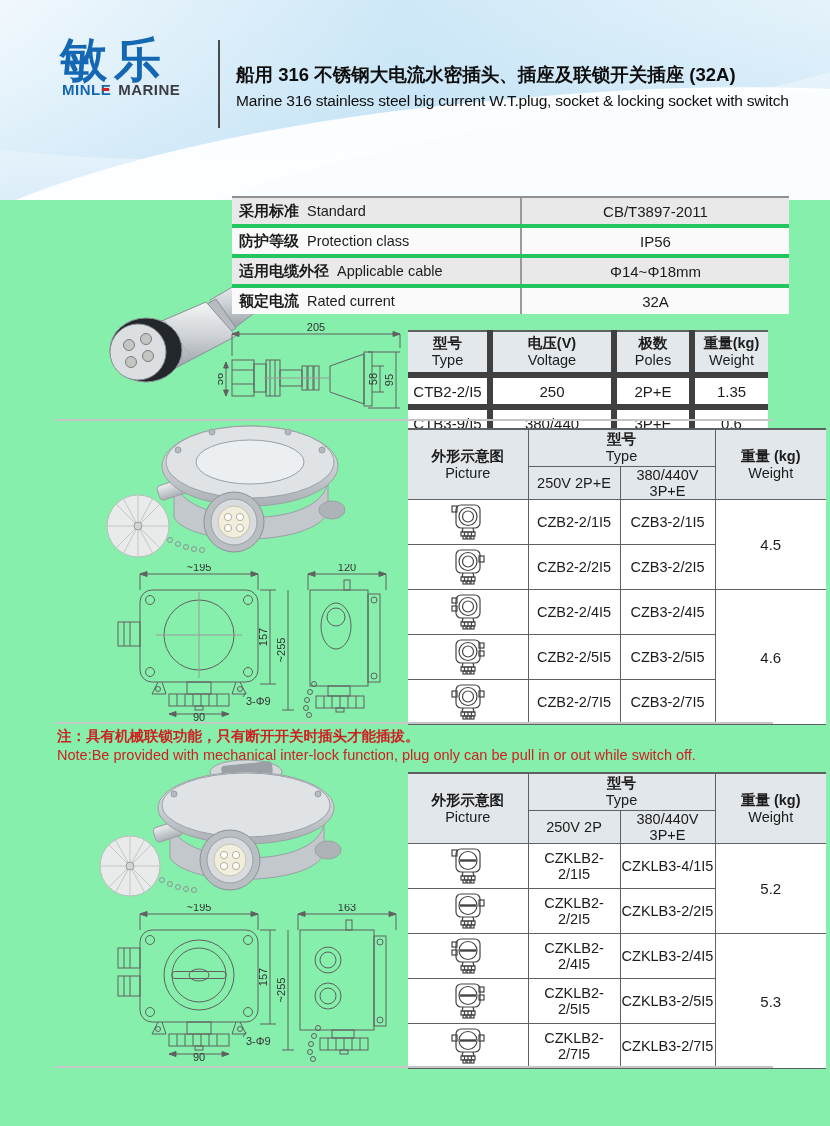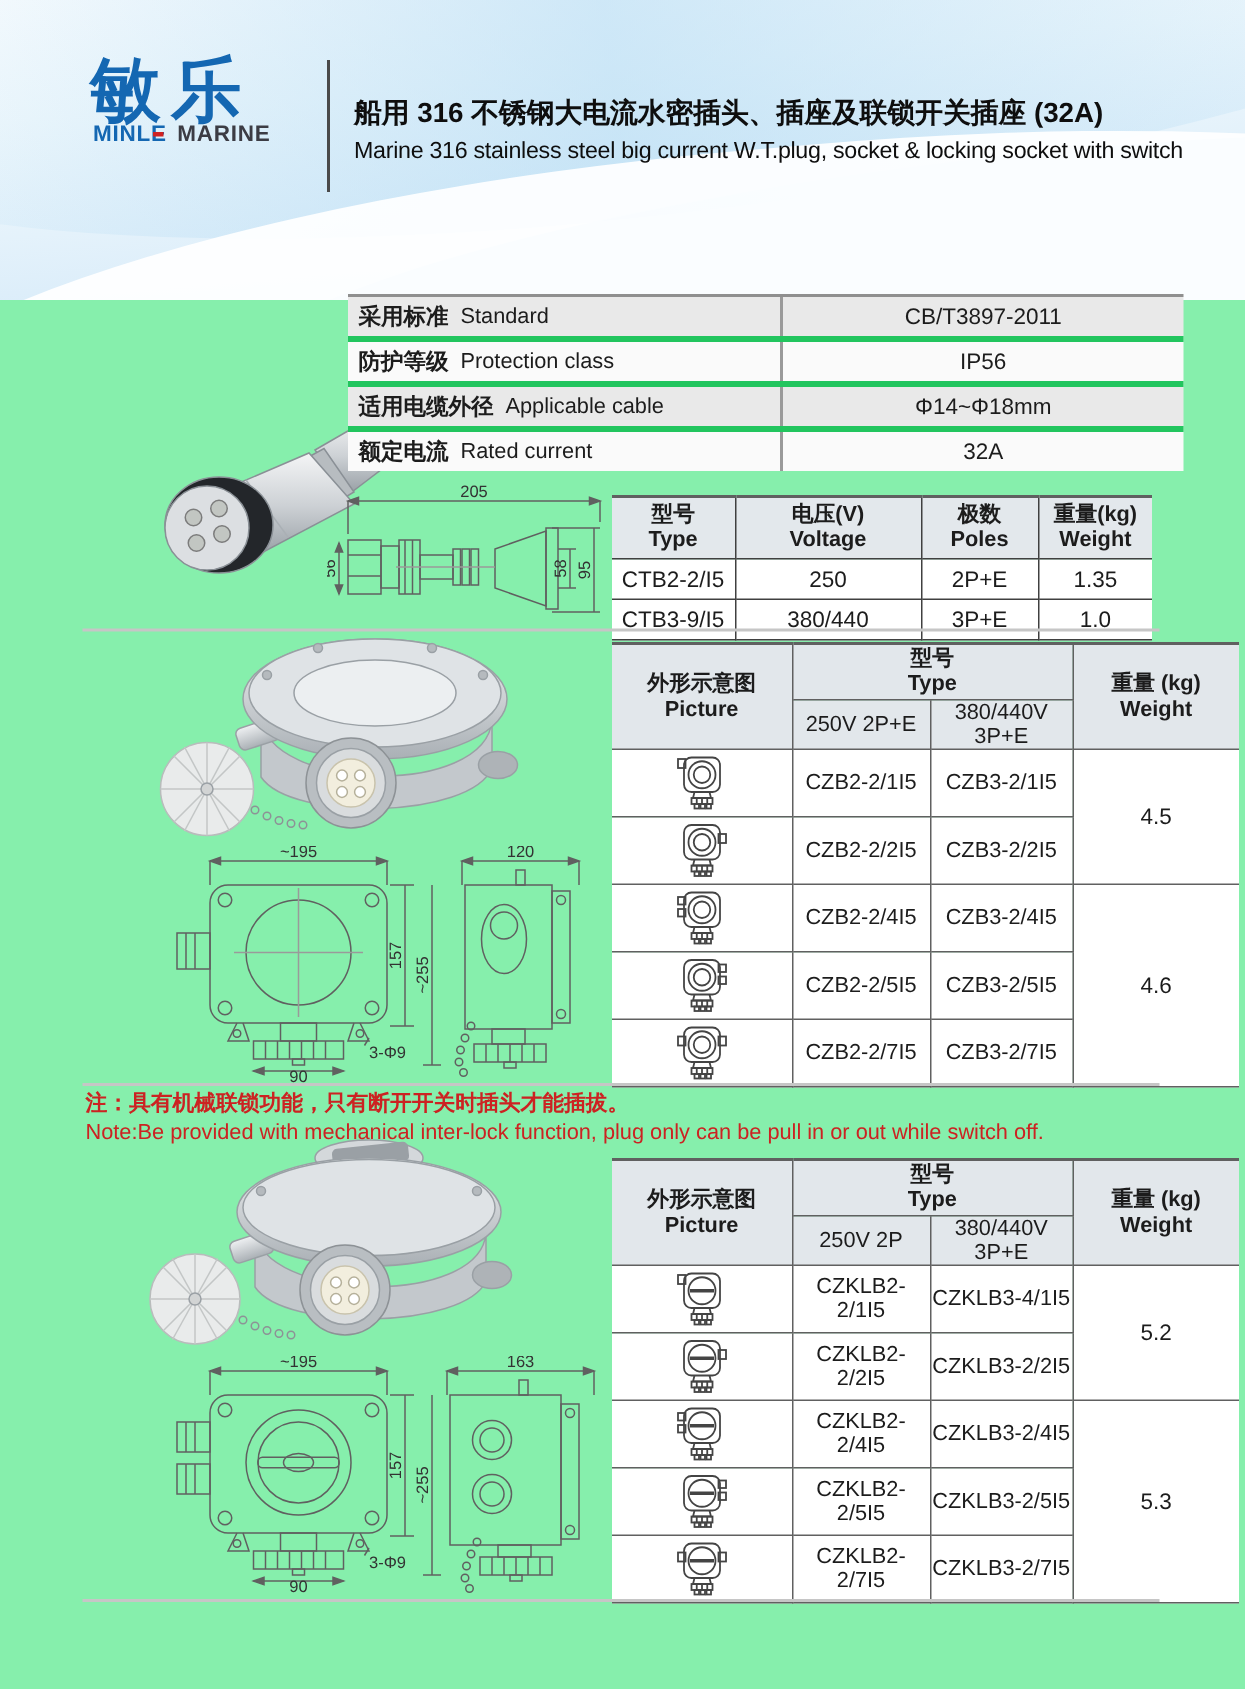--- a/index.html
+++ b/index.html
@@ -35,26 +35,26 @@
   .specs-row:nth-child(odd){background:#e9e9e9;}
   .specs-row:nth-child(even){background:#fafafa;}
   .specs-label{width:281px;display:flex;align-items:center;padding-left:7px;border-right:2px solid #9a9a9a;}
   .specs-label .cn{font-weight:700;font-size:15px;}
   .specs-label .en{font-size:14.5px;margin-left:8px;}
   .specs-value{flex:1;display:flex;align-items:center;justify-content:center;font-size:15px;}
 
   
   table{border-collapse:collapse;table-layout:fixed;text-align:center;}
   .ptable{position:absolute;left:408px;top:330px;width:360px;font-size:15px;}
-  .ptable td{border:1px solid #404040;padding:0;height:26px;background:#fff;}
+  .ptable td{border:6px solid #404040;padding:0;height:26px;background:#fff;}
   .ptable tr:first-child td{background:#e3e8ec;height:40px;border-top:2px solid #606060;}
   .ptable td:first-child{border-left:none;}
   .ptable td:last-child{border-right:none;}
   .hcn{font-weight:700;font-size:14.5px;line-height:17px;}
-  .hen{font-size:14.5px;line-height:17px;font-weight:bold;}
+  .hen{font-size:14.5px;line-height:17px;}
 
   .stable{position:absolute;left:408px;width:418px;font-size:14.5px;}
   .stable td{border:1px solid #606060;padding:0;background:#fff;}
   .stable td:first-child{border-left:none;}
   .stable td:last-child{border-right:none;margin-top:36px;}
   .stable tr.h1 td{border-top:2px solid #606060;}
   .stable .hbg{background:#e2e7eb;}
   .stable tr.h1 td{height:36px;}
   .stable tr.h2 td{height:28px;font-size:14.5px;}
   .stable tr.r td{height:44px;text-align:center;}
@@ -215,21 +215,21 @@
     <tr>
       <td>CTB2-2/I5</td>
       <td>250</td>
       <td>2P+E</td>
       <td>1.35</td>
     </tr>
     <tr>
       <td>CTB3-9/I5</td>
       <td>380/440</td>
       <td>3P+E</td>
-      <td>1.0</td>
+      <td>0.6</td>
     </tr>
   </tbody>
     </table>
 
   <div class="hdiv" style="top:419px;"></div>
 
   <svg class="photo" style="left:82px;top:420px;" width="300" height="142" viewBox="0 0 300 142">
     <defs>
       <linearGradient id="mg2" x1="0" y1="0" x2="0" y2="1">
         <stop offset="0" stop-color="#eef0f2"></stop>

